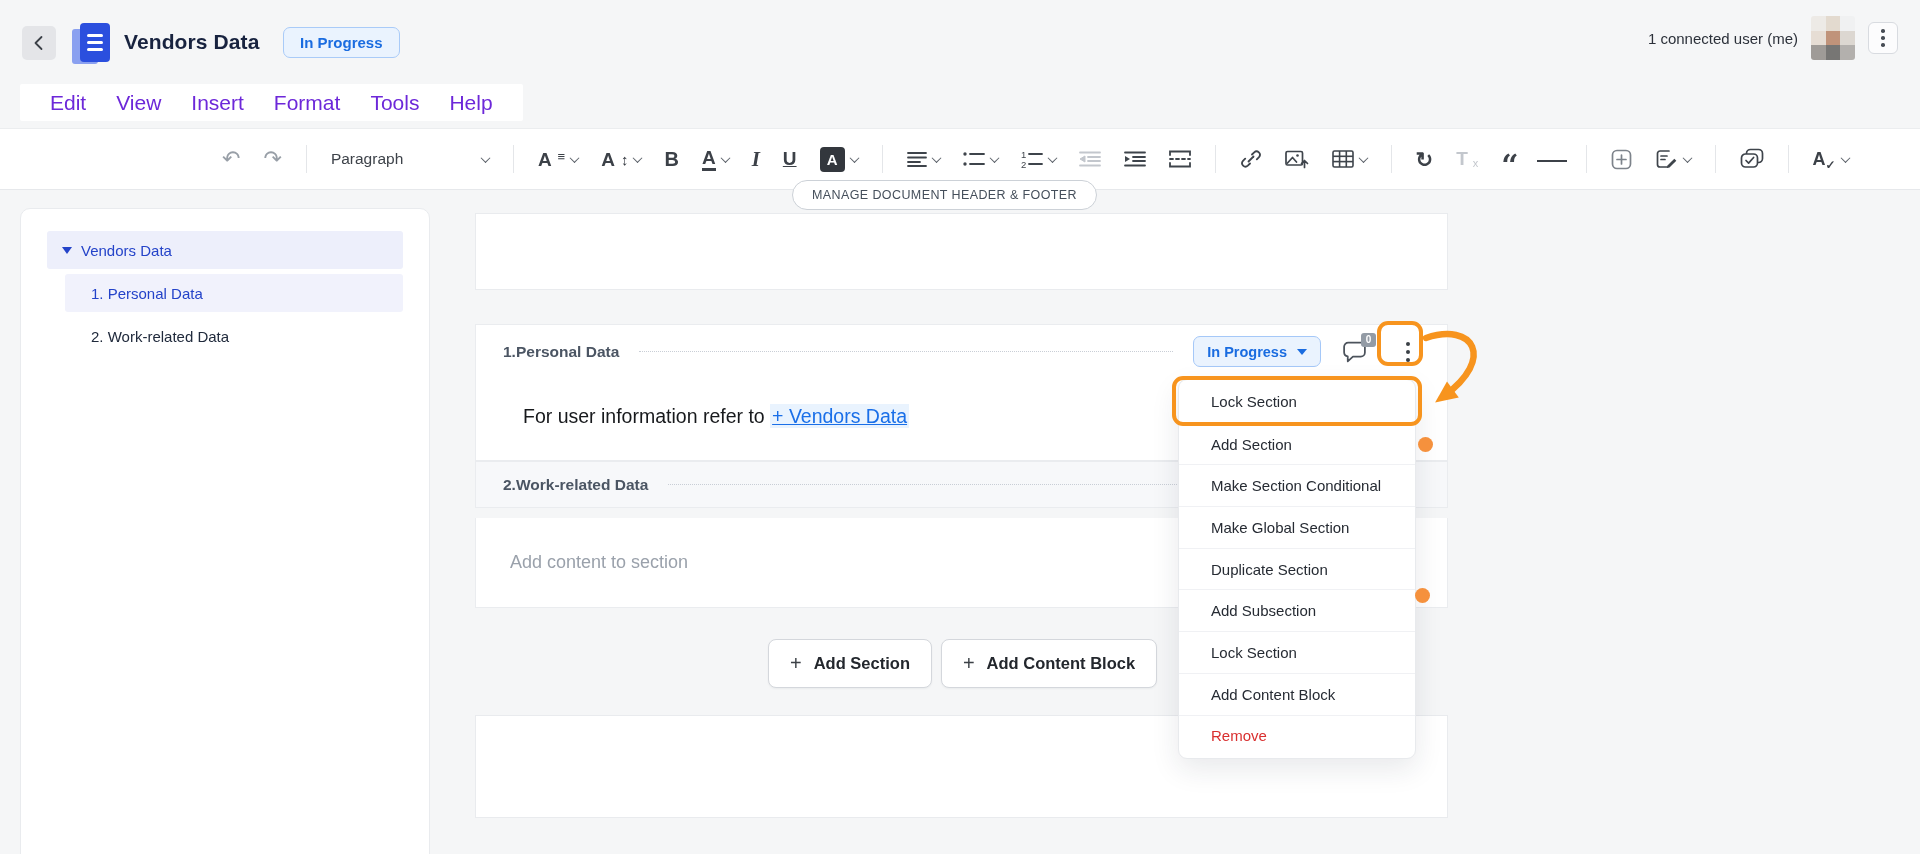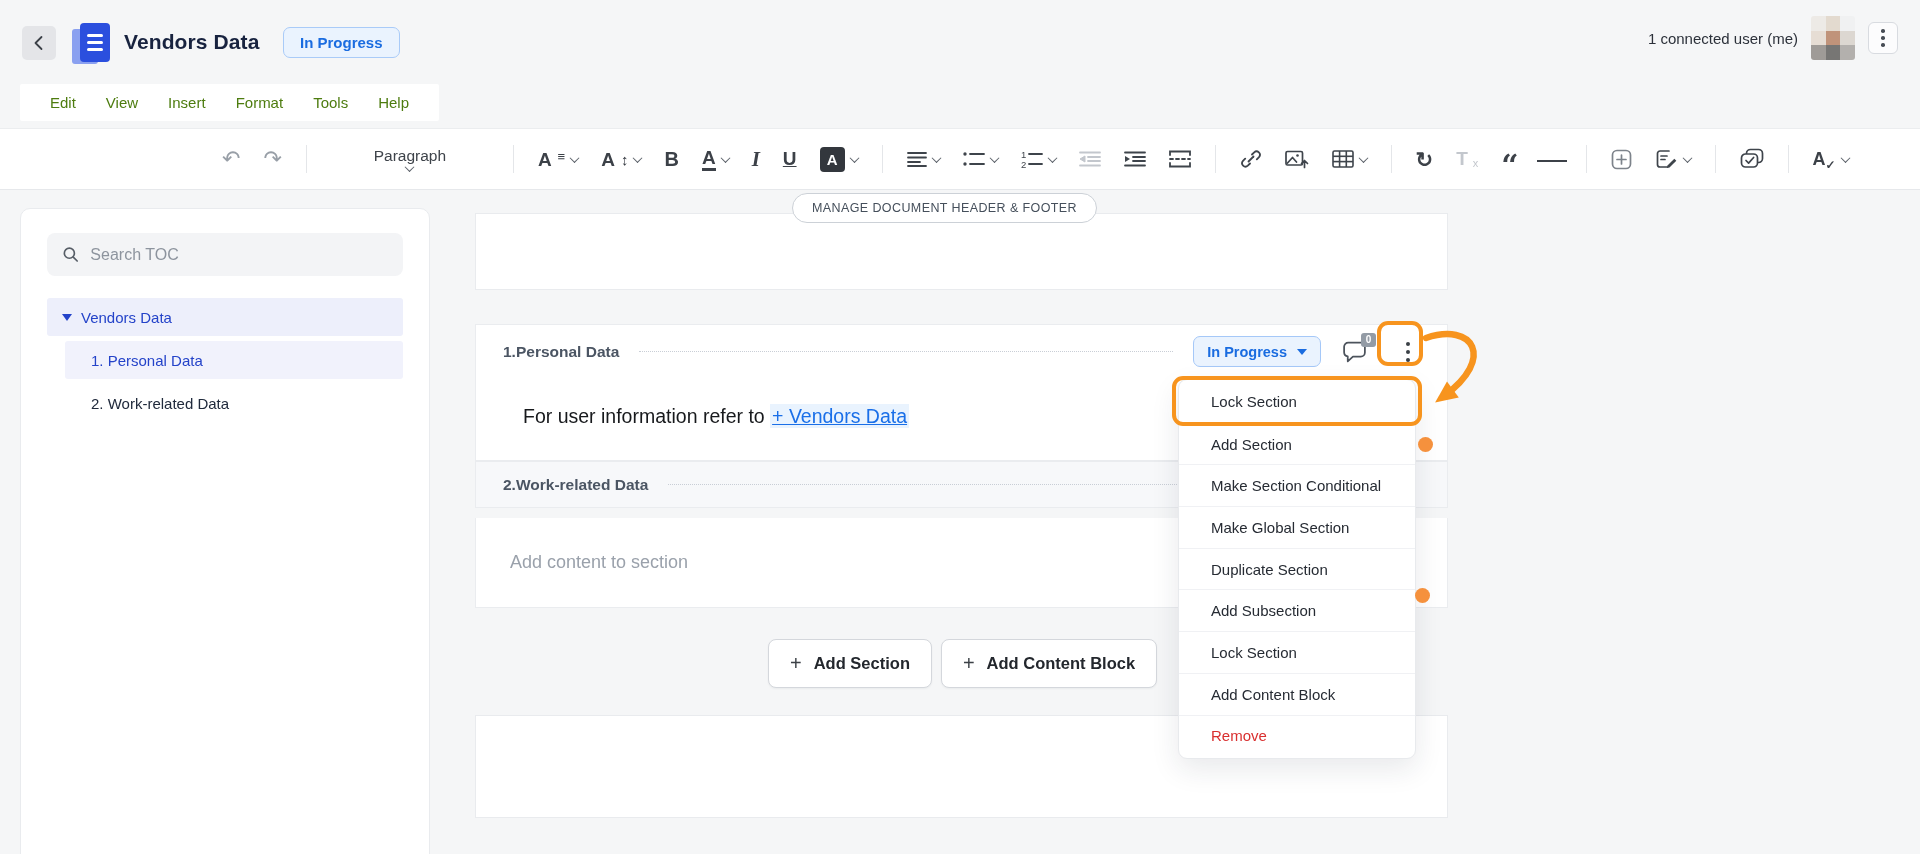--- a/index.html
+++ b/index.html
@@ -17,32 +17,32 @@
   .page-title { left:124px; top:30px; font-size:21px; font-weight:700; color:#18233f; letter-spacing:.1px; }
   .status-badge { left:283px; top:27px; height:31px; padding:0 16px; border:1px solid #a9cbf8; background:#eaf3fe; color:#1a6ce0; border-radius:7px; font-size:15px; font-weight:600; display:flex; align-items:center; cursor:pointer; }
   .top-right { right:22px; top:16px; display:flex; align-items:center; gap:13px; }
   .connected-users { font-size:15px; color:#2c313a; }
   .avatar { width:44px; height:44px; border-radius:3px; overflow:hidden; display:grid; grid-template-columns:1fr 1fr 1fr; grid-template-rows:1fr 1fr 1fr; cursor:pointer; }
   .avatar b { display:block; }
   .kebab-btn { width:30px; height:32px; border:1px solid #d8dbe0; border-radius:6px; background:#fcfcfd; display:flex; flex-direction:column; align-items:center; justify-content:center; gap:3.5px; cursor:pointer; }
   .kdot { width:3.6px; height:3.6px; border-radius:50%; background:#474d55; }
 
   
-  .menubar { left:20px; top:84px; height:37px; background:#ffffff; display:inline-flex; align-items:center; padding:0 30px 0 30px; gap:30px; font-size:15px; color:#4d7c0f; border-radius:2px;justify-content:flex-end; }
+  .menubar { left:20px; top:84px; height:37px; background:#ffffff; display:inline-flex; align-items:center; padding:0 30px 0 30px; gap:30px; font-size:21px; color:#6d28d9; border-radius:2px;justify-content:flex-end; }
   .menubar span { cursor:pointer; }
 
   
   .toolbar { left:0; top:128px; width:1920px; height:62px; background:#fff; border-top:1px solid #ebedef; border-bottom:1px solid #e6e8eb; display:flex; align-items:center; padding-left:222px; }
   .tb { display:flex; align-items:center; gap:23px; color:#3c4148; }
   .tb .sep { width:1px; height:28px; background:#e4e6e9; margin:0 1px; }
   .icon-btn { display:flex; align-items:center; gap:6px; cursor:pointer; color:#3c4148; }
   .icon-btn svg { display:block; }
   .chev { width:7px; height:7px; border-right:1.7px solid #5a6068; border-bottom:1.7px solid #5a6068; transform:rotate(45deg) translate(-1px,-1px); }
   .g-undo { font-size:22px; color:#989fa7; line-height:1; }
-  .para-dd { width:158px; display:flex; align-items:center; justify-content:space-between; font-size:15.5px; color:#3e434a; cursor:pointer;flex-direction:column; }
+  .para-dd { width:158px; display:flex; align-items:center; justify-content:space-between; font-size:15.5px; color:#3e434a; cursor:pointer; }
   .g-a { font-size:19px; font-weight:600; line-height:1; }
   .g-small { font-size:13px; line-height:1; transform:translateY(-3px); }
   .g-updown { font-size:15px; line-height:1; }
   .g-bold { font-size:20px; font-weight:800; line-height:1; }
   .fontcolor { border-bottom:3px solid #3d4249; padding-bottom:1px; }
   .g-italic { font-family:"Liberation Serif",serif; font-style:italic; font-size:21px; font-weight:600; line-height:1; }
   .g-under { font-size:19px; font-weight:600; text-decoration:underline; line-height:1.1; }
   .hl-box { width:25px; height:25px; background:#33373d; border-radius:4px; color:#fff; font-size:15px; font-weight:700; display:flex; align-items:center; justify-content:center; }
   .disabled, .disabled * { color:#c3c7cd !important; stroke:#c3c7cd !important; fill-color:#c3c7cd; }
   .g-quote { font-family:"DejaVu Serif",serif; font-size:30px; font-weight:700; line-height:0; transform:translateY(7px); }
@@ -61,21 +61,21 @@
   .search-box input::placeholder { color:#8d949e; }
   .toc { margin-top:22px; font-size:15px; }
   .toc-root { margin:0 26px; height:38px; background:#ecEFfb; background:#edeffb; color:#2443c9; display:flex; align-items:center; padding:0 15px; gap:9px; border-radius:3px; cursor:pointer; }
   .tri-down { width:0; height:0; border-left:5.5px solid transparent; border-right:5.5px solid transparent; border-top:7px solid #2443c9; }
   .toc-item { margin:5px 26px 0 44px; height:38px; display:flex; align-items:center; padding:0 26px; border-radius:3px; cursor:pointer; }
   .toc-item.active { background:#f1f2fc; color:#2443c9; }
   .toc-item.normal { color:#202a3c; }
 
   
   .doc-header-block { left:475px; top:213px; width:973px; height:77px; background:#fff; border:1px solid #e9ebee; }
-  .manage-pill { left:792px; top:193px; height:30px; padding:0 19px; background:#fff; border:1px solid #ccd1d7; border-radius:16px; font-size:12.5px; letter-spacing:.4px; color:#454f5b; font-weight:500; display:flex; align-items:center; z-index:6; cursor:pointer; }
+  .manage-pill { left:792px; top:180px; height:30px; padding:0 19px; background:#fff; border:1px solid #ccd1d7; border-radius:16px; font-size:12.5px; letter-spacing:.4px; color:#454f5b; font-weight:500; display:flex; align-items:center; z-index:6; cursor:pointer; }
   .sec-row { width:973px; left:475px; display:flex; align-items:center; border:1px solid #eaecef; padding:0 26px 0 27px; }
   .sec1-row { top:324px; height:55px; background:#fff; }
   .sec2-row { top:461px; height:47px; background:#f7f8fa; }
   .sec-title { font-size:15.5px; font-weight:600; color:#4b5563; white-space:nowrap; }
   .leader { flex:1; border-top:1.5px dotted #c9ced6; margin:0 20px; }
   .sec-status { height:31px; padding:0 13px; display:flex; align-items:center; gap:10px; background:#eaf3fe; border:1px solid #a5c8f8; border-radius:7px; color:#1a6ce0; font-size:14.5px; font-weight:600; cursor:pointer; white-space:nowrap; }
   .caret-blue { width:0; height:0; border-left:5px solid transparent; border-right:5px solid transparent; border-top:6px solid #1a6ce0; }
   .comment-wrap { position:relative; margin-left:20px; width:28px; height:28px; cursor:pointer; }
   .comment-badge { position:absolute; top:-5px; right:-7px; min-width:15px; height:14px; background:#939ba5; color:#fff; font-size:10px; font-weight:600; border-radius:3px; display:flex; align-items:center; justify-content:center; padding:0 2px; }
   .sec-kebab { margin-left:26px; width:26px; height:30px; display:flex; flex-direction:column; align-items:center; justify-content:center; gap:4px; cursor:pointer; }
@@ -325,27 +325,20 @@
       </span>
       <span class="sep"></span>
       <span class="icon-btn">
         <span class="spell"><span class="a">A</span><span class="ck">✓</span></span>
         <span class="chev" style="margin-left:10px"></span>
       </span>
     </div>
   </div>
 
   <div class="abs sidebar">
-    <div class="search-box">
-      <svg width="19" height="19" viewBox="0 0 20 20" fill="none" stroke="#565d66" stroke-width="1.9" stroke-linecap="round">
-          <circle cx="8.5" cy="8.5" r="5.8"></circle>
-          <line x1="13" y1="13" x2="17.5" y2="17.5"></line>
-        </svg>
-      <input type="text" placeholder="Search TOC" style="">
-    </div>
     <div class="toc">
       <div class="toc-root">
         <span class="tri-down"></span>
         <span>Vendors Data</span>
       </div>
       <div class="toc-item active">
         <span>1. Personal Data</span>
       </div>
       <div class="toc-item normal">
         <span>2. Work-related Data</span>

